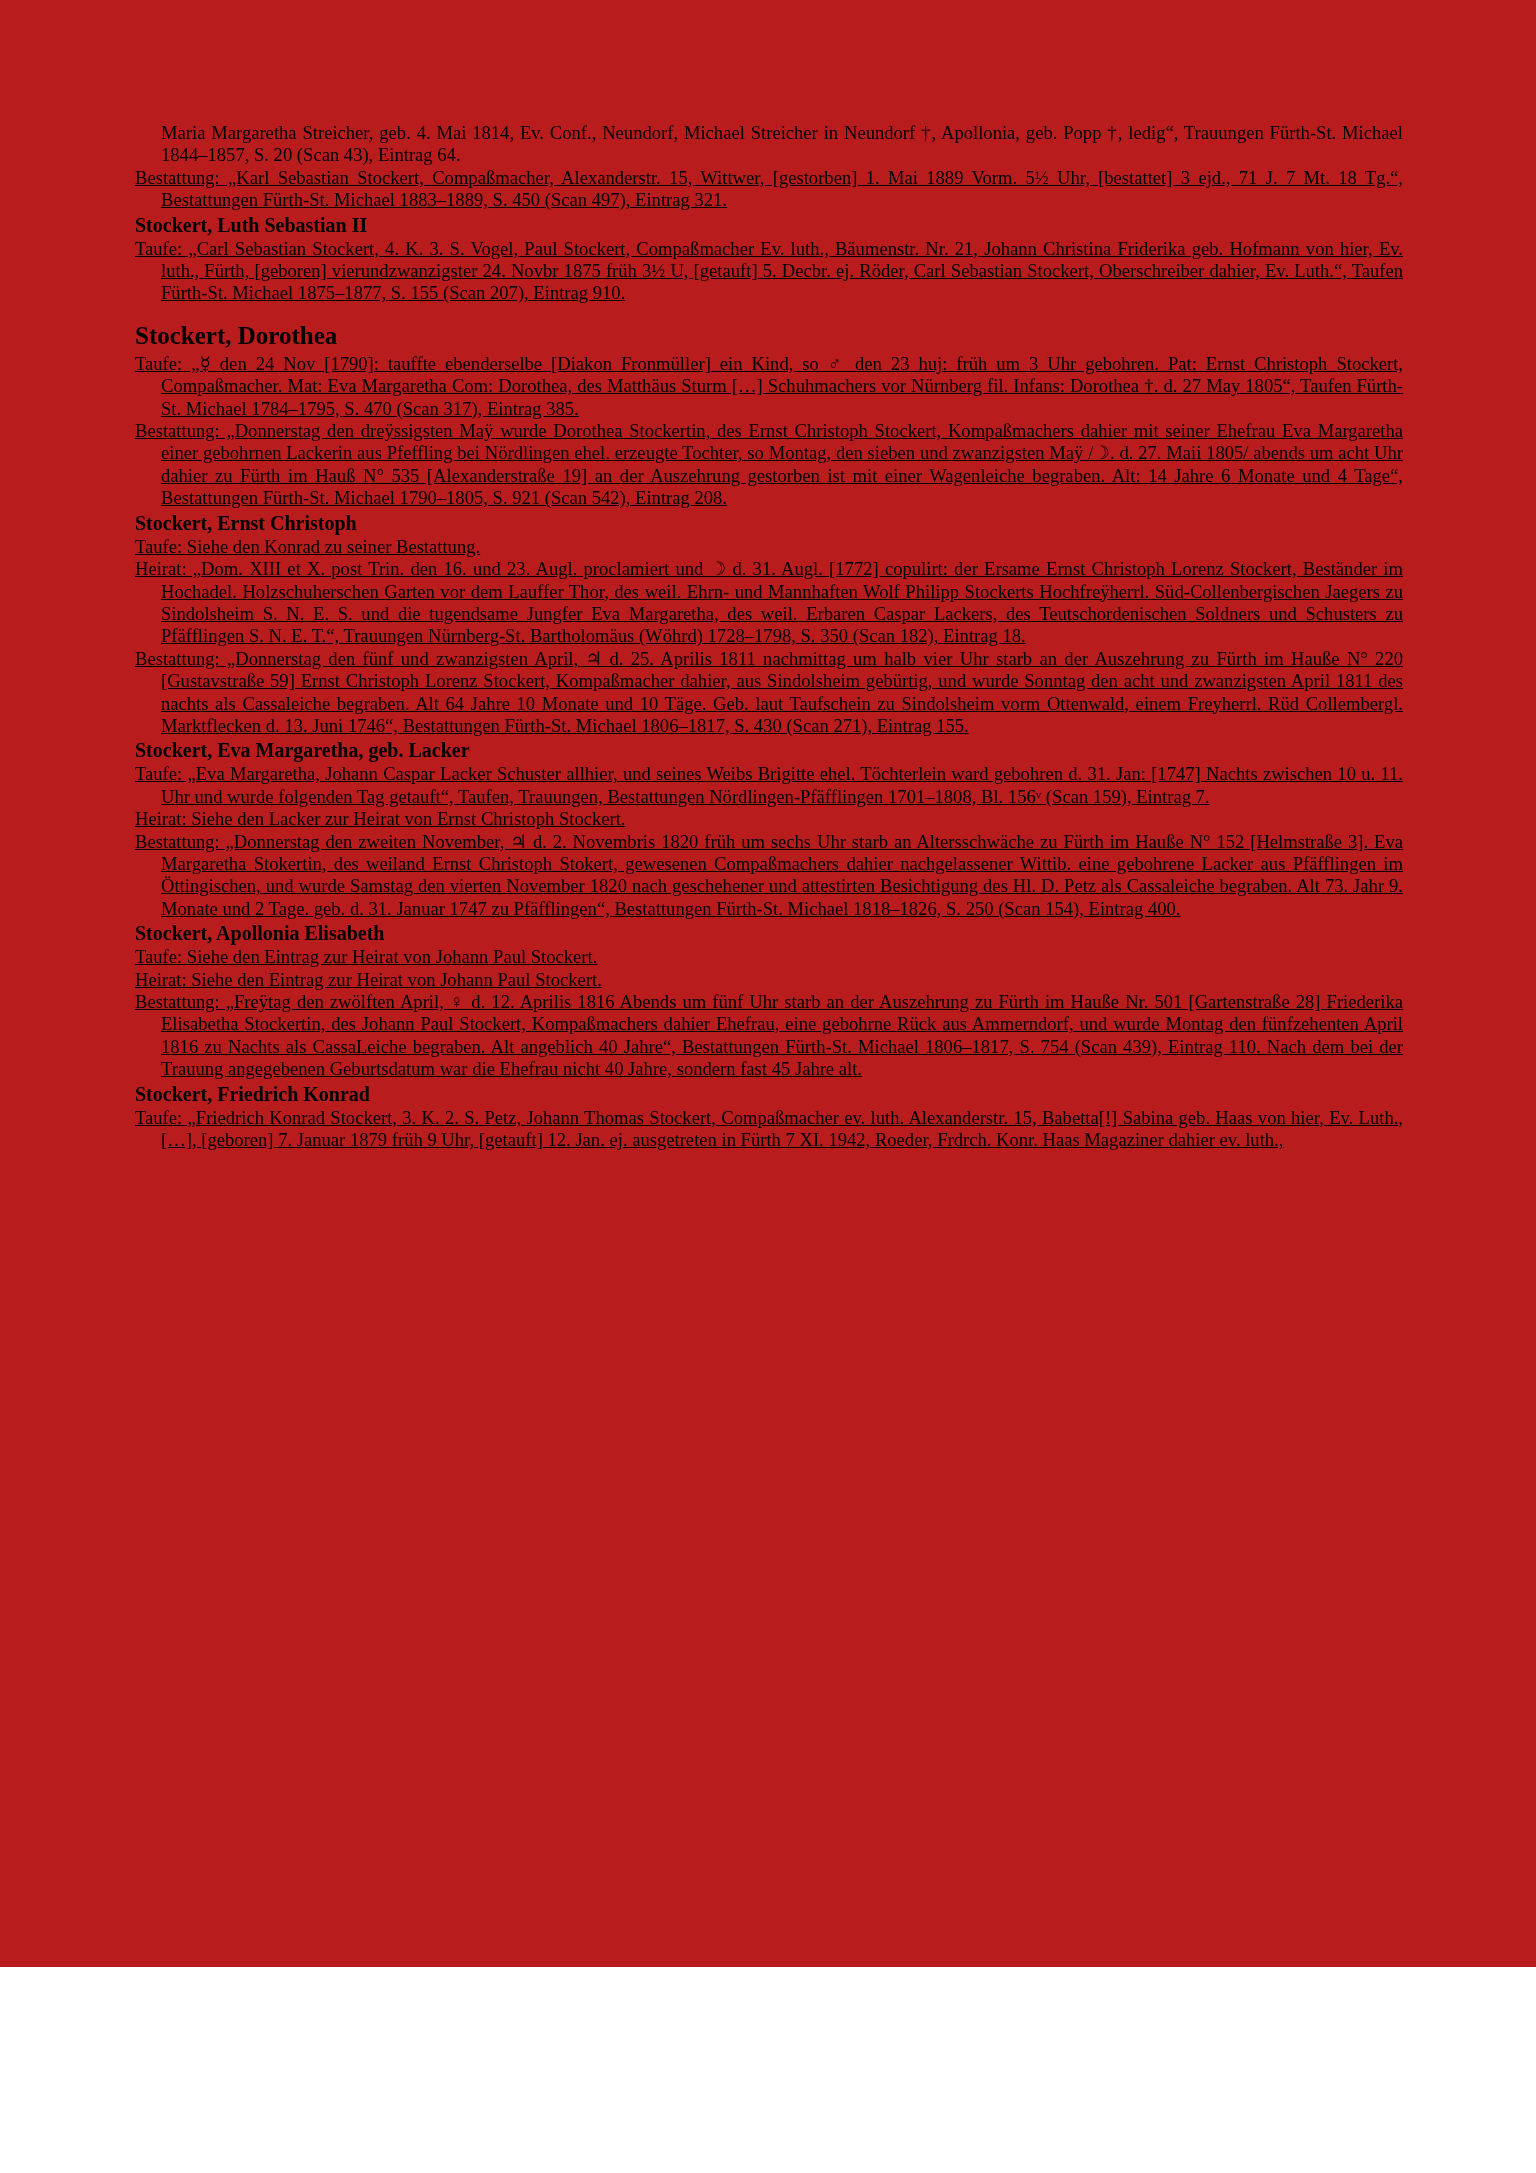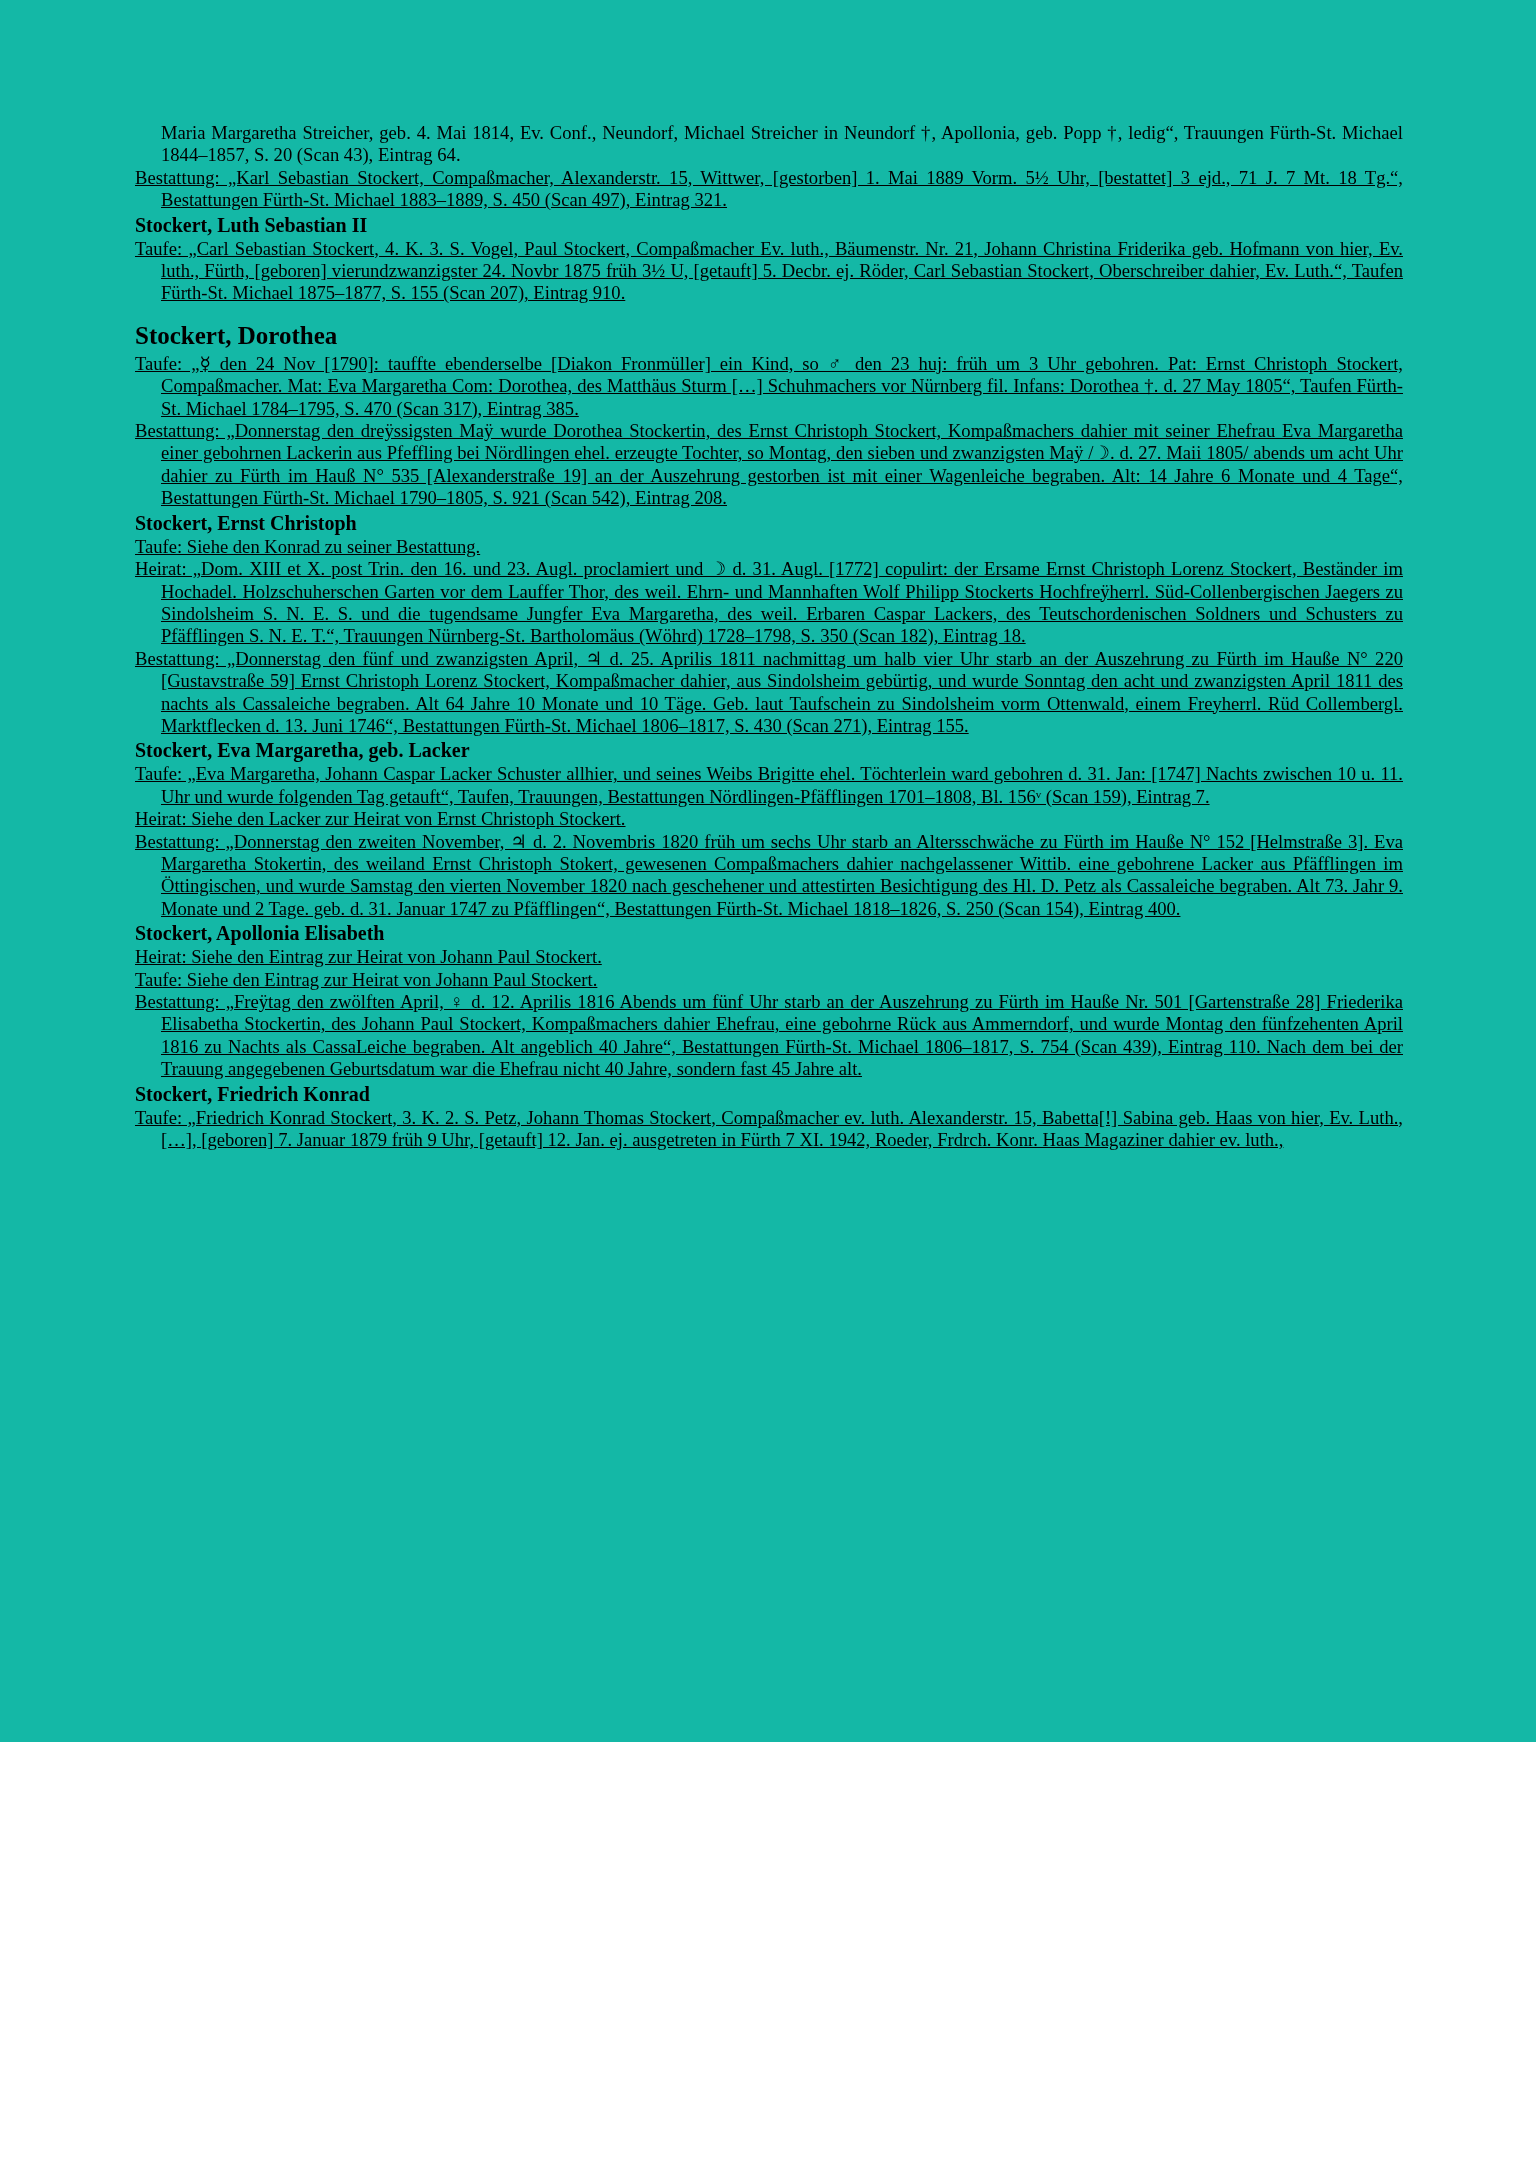--- a/index.html
+++ b/index.html
@@ -3,22 +3,22 @@
 <meta charset="utf-8">
 <style>
   html, body {
     margin: 0;
     padding: 0;
     background: #ffffff;
   }
   .page {
     position: relative;
     width: 1536px;
-    height: 1742px;
-    background: #14b8a6;
+    height: 1967px;
+    background: #b91c1c;
     color: #000000;
     font-family: "Liberation Serif", serif;
     overflow: hidden;
   }
   .content {
     position: absolute;
     left: 135px;
     top: 122px;
     width: 1268px;
   }
@@ -73,20 +73,20 @@
       <p class="record">Bestattung: „Donnerstag den dreÿssigsten Maÿ wurde Dorothea Stockertin, des Ernst Christoph Stockert, Kompaßmachers dahier mit seiner Ehefrau Eva Margaretha einer gebohrnen Lackerin aus Pfeffling bei Nördlingen ehel. erzeugte Tochter, so Montag, den sieben und zwanzigsten Maÿ /☽. d. 27. Maii 1805/ abends um acht Uhr dahier zu Fürth im Hauß N° 535 [Alexanderstraße 19] an der Auszehrung gestorben ist mit einer Wagenleiche begraben. Alt: 14 Jahre 6 Monate und 4 Tage“, Bestattungen Fürth-St. Michael 1790–1805, S. 921 (Scan 542), Eintrag 208.</p>
       <h3>Stockert, Ernst Christoph</h3>
       <p class="record">Taufe: Siehe den Konrad zu seiner Bestattung.</p>
       <p class="record">Heirat: „Dom. XIII et X. post Trin. den 16. und 23. Augl. proclamiert und ☽ d. 31. Augl. [1772] copulirt: der Ersame Ernst Christoph Lorenz Stockert, Beständer im Hochadel. Holzschuherschen Garten vor dem Lauffer Thor, des weil. Ehrn- und Mannhaften Wolf Philipp Stockerts Hochfreÿherrl. Süd-Collenbergischen Jaegers zu Sindolsheim S. N. E. S. und die tugendsame Jungfer Eva Margaretha, des weil. Erbaren Caspar Lackers, des Teutschordenischen Soldners und Schusters zu Pfäfflingen S. N. E. T.“, Trauungen Nürnberg-St. Bartholomäus (Wöhrd) 1728–1798, S. 350 (Scan 182), Eintrag 18.</p>
       <p class="record">Bestattung: „Donnerstag den fünf und zwanzigsten April, ♃ d. 25. Aprilis 1811 nachmittag um halb vier Uhr starb an der Auszehrung zu Fürth im Hauße N° 220 [Gustavstraße 59] Ernst Christoph Lorenz Stockert, Kompaßmacher dahier, aus Sindolsheim gebürtig, und wurde Sonntag den acht und zwanzigsten April 1811 des nachts als Cassaleiche begraben. Alt 64 Jahre 10 Monate und 10 Täge. Geb. laut Taufschein zu Sindolsheim vorm Ottenwald, einem Freyherrl. Rüd Collembergl. Marktflecken d. 13. Juni 1746“, Bestattungen Fürth-St. Michael 1806–1817, S. 430 (Scan 271), Eintrag 155.</p>
       <h3>Stockert, Eva Margaretha, geb. Lacker</h3>
       <p class="record">Taufe: „Eva Margaretha, Johann Caspar Lacker Schuster allhier, und seines Weibs Brigitte ehel. Töchterlein ward gebohren d. 31. Jan: [1747] Nachts zwischen 10 u. 11. Uhr und wurde folgenden Tag getauft“, Taufen, Trauungen, Bestattungen Nördlingen-Pfäfflingen 1701–1808, Bl. 156ᵛ (Scan 159), Eintrag 7.</p>
       <p class="record">Heirat: Siehe den Lacker zur Heirat von Ernst Christoph Stockert.</p>
       <p class="record">Bestattung: „Donnerstag den zweiten November, ♃ d. 2. Novembris 1820 früh um sechs Uhr starb an Altersschwäche zu Fürth im Hauße N° 152 [Helmstraße 3]. Eva Margaretha Stokertin, des weiland Ernst Christoph Stokert, gewesenen Compaßmachers dahier nachgelassener Wittib. eine gebohrene Lacker aus Pfäfflingen im Öttingischen, und wurde Samstag den vierten November 1820 nach geschehener und attestirten Besichtigung des Hl. D. Petz als Cassaleiche begraben. Alt 73. Jahr 9. Monate und 2 Tage. geb. d. 31. Januar 1747 zu Pfäfflingen“, Bestattungen Fürth-St. Michael 1818–1826, S. 250 (Scan 154), Eintrag 400.</p>
       <h3>Stockert, Apollonia Elisabeth</h3>
+      <p class="record">Taufe: Siehe den Eintrag zur Heirat von Johann Paul Stockert.</p>
       <p class="record">Heirat: Siehe den Eintrag zur Heirat von Johann Paul Stockert.</p>
-      <p class="record">Taufe: Siehe den Eintrag zur Heirat von Johann Paul Stockert.</p>
       <p class="record">Bestattung: „Freÿtag den zwölften April, ♀ d. 12. Aprilis 1816 Abends um fünf Uhr starb an der Auszehrung zu Fürth im Hauße Nr. 501 [Gartenstraße 28] Friederika Elisabetha Stockertin, des Johann Paul Stockert, Kompaßmachers dahier Ehefrau, eine gebohrne Rück aus Ammerndorf, und wurde Montag den fünfzehenten April 1816 zu Nachts als CassaLeiche begraben. Alt angeblich 40 Jahre“, Bestattungen Fürth-St. Michael 1806–1817, S. 754 (Scan 439), Eintrag 110. Nach dem bei der Trauung angegebenen Geburtsdatum war die Ehefrau nicht 40 Jahre, sondern fast 45 Jahre alt.</p>
       <h3>Stockert, Friedrich Konrad</h3>
       <p class="record">Taufe: „Friedrich Konrad Stockert, 3. K. 2. S. Petz, Johann Thomas Stockert, Compaßmacher ev. luth. Alexanderstr. 15, Babetta[!] Sabina geb. Haas von hier, Ev. Luth., […], [geboren] 7. Januar 1879 früh 9 Uhr, [getauft] 12. Jan. ej. ausgetreten in Fürth 7 XI. 1942, Roeder, Frdrch. Konr. Haas Magaziner dahier ev. luth.,</p>
     </div>
   <div class="page-number">86</div>
 </div>
 
 </body></html>

